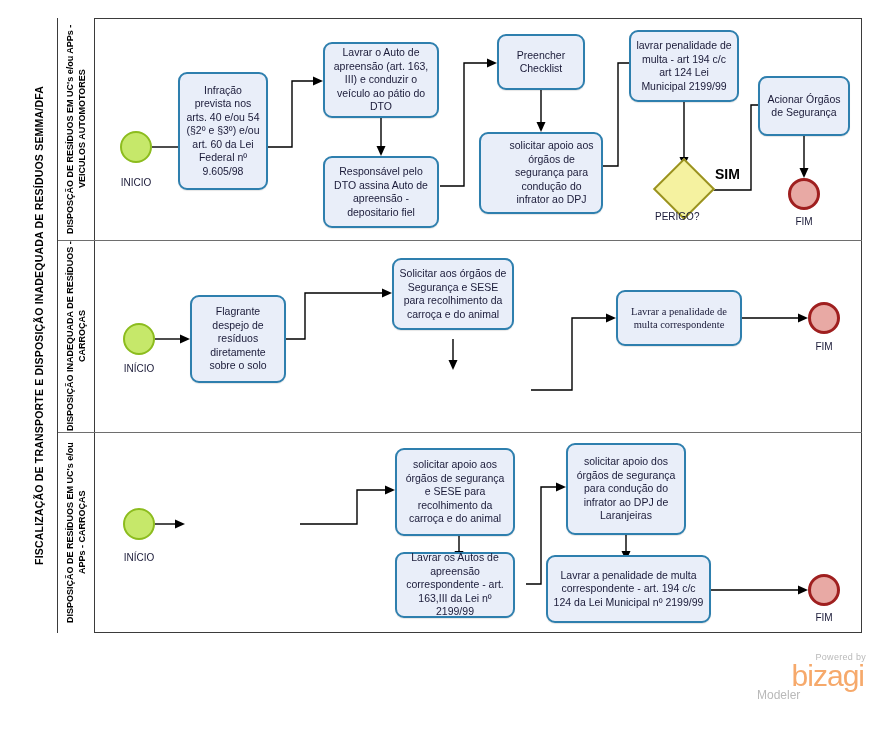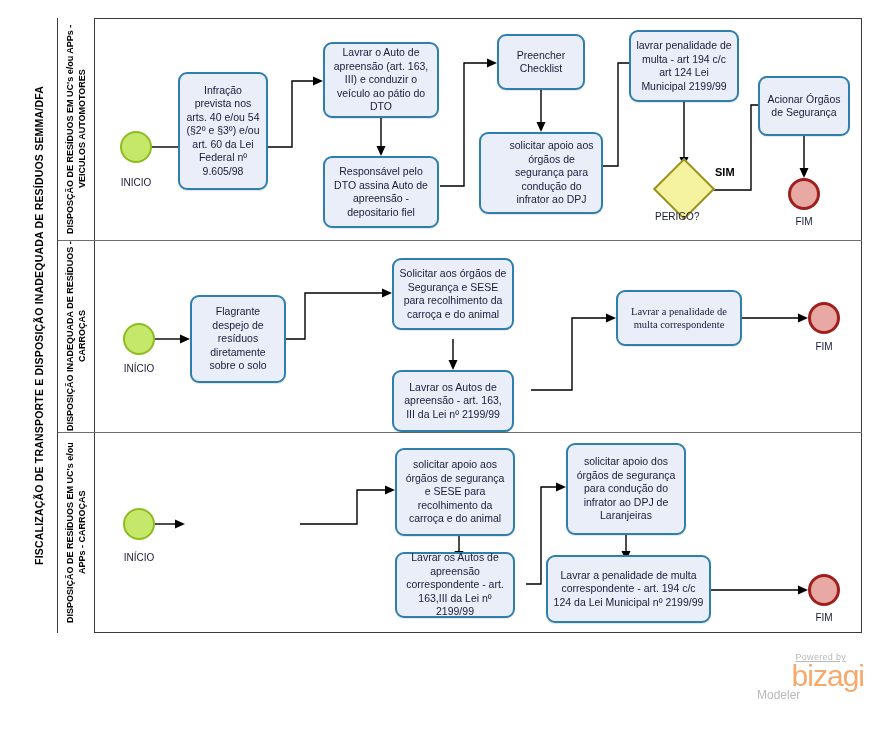--- a/index.html
+++ b/index.html
@@ -43,33 +43,33 @@
         background:#c6e86a;border:2px solid #8cbc1e;box-sizing:border-box;}
   .end-ev{position:absolute;width:32px;height:32px;border-radius:50%;
         background:#e8a9a4;border:3px solid #9f1f1f;box-sizing:border-box;}
   .ev-label{position:absolute;font-size:10px;color:#1a1a38;
         text-align:center;white-space:nowrap;}
 
   .gateway{position:absolute;width:44px;height:44px;
         background:#f5f2a0;border:2px solid #9a9221;box-sizing:border-box;
         transform:rotate(45deg);}
   .gw-label{position:absolute;font-size:10px;color:#1a1a38;white-space:nowrap;}
-  .flow-label{position:absolute;font-size:11px;font-weight:bold;color:#000;white-space:nowrap;}
+  .flow-label{position:absolute;font-size:14px;font-weight:bold;color:#000;white-space:nowrap;}
 
   
   #wires{position:absolute;left:0;top:0;width:882px;height:730px;
          pointer-events:none;}
   #wires path,#wires line{stroke:#000;stroke-width:1.4;fill:none;}
   #wires polygon{fill:#000;}
 
   
   .logo{position:absolute;left:726px;top:652px;width:140px;height:56px;
         text-align:right;}
   .logo .pw{font-size:9px;color:#b9b9b9;letter-spacing:.3px;
-        margin-right:20px;display:block;text-decoration:underline;}
+        margin-right:0;display:block;}
   .logo .bz{font-size:30px;color:#f6a96b;letter-spacing:-1px;
         line-height:28px;display:block;font-weight:normal;margin-right:2px;}
   .logo .md{font-size:12px;color:#b9b9b9;display:block;
         text-align:left;margin-left:31px;margin-top:-2px;}
 </style>
 </head>
 <body>
 
 <div id="canvas">
 
@@ -180,21 +180,20 @@
   <div class="end-ev" style="left:788px;top:178px;"></div>
   <div class="ev-label" style="left:768px;top:216px;width:72px;">FIM</div>
 
   <div class="start-ev" style="left:123px;top:323px;"></div>
   <div class="ev-label" style="left:103px;top:363px;width:72px;">INÍCIO</div>
 
   <div class="task" style="left:190px;top:295px;width:96px;height:88px;">Flagrante despejo de resíduos diretamente sobre o solo</div>
 
   <div class="task" style="left:392px;top:258px;width:122px;height:72px;">Solicitar aos órgãos de Segurança e SESE para recolhimento da carroça e do animal</div>
 
-  <div class="task" style="left:392px;top:370px;width:122px;height:62px;">Lavrar os Autos de apreensão - art. 163, III da Lei  nº 2199/99</div>
 
   <div class="task" style="left:616px;top:290px;width:126px;height:56px;font-family:Liberation Serif, serif;">Lavrar a penalidade de multa correspondente</div>
 
   <div class="end-ev" style="left:808px;top:302px;"></div>
   <div class="ev-label" style="left:788px;top:341px;width:72px;">FIM</div>
 
   <div class="start-ev" style="left:123px;top:508px;"></div>
   <div class="ev-label" style="left:103px;top:552px;width:72px;">INÍCIO</div>
 
 

